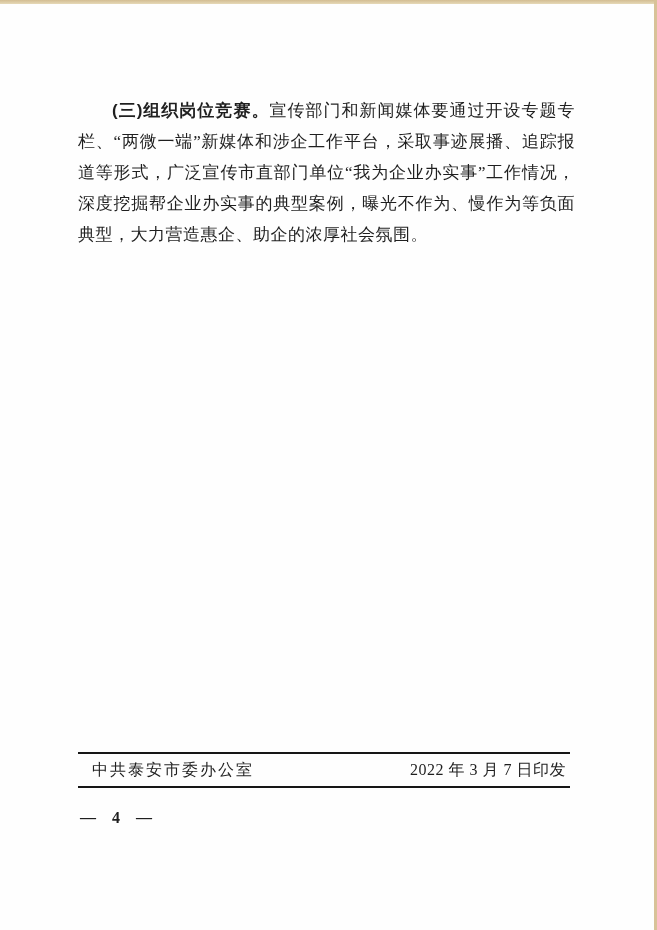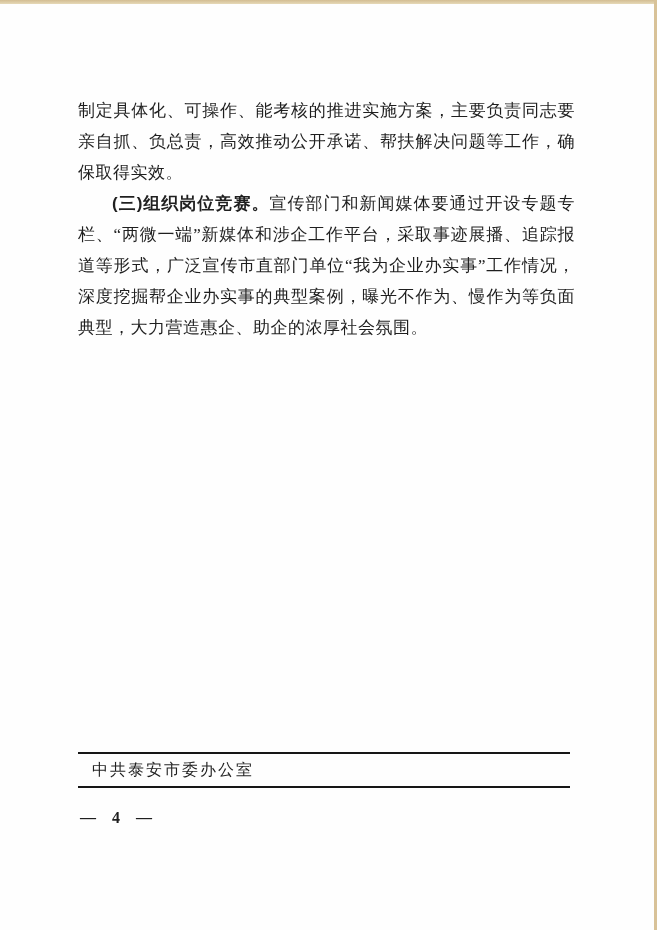--- a/index.html
+++ b/index.html
@@ -92,31 +92,29 @@
 </style>
 </head>
 <body>
 
 <div class="page">
 
   <div class="edge-top"></div>
   <div class="edge-right"></div>
 
   <div class="doc-body">
-    <p>
-      <span>制定具体化、可操作、能考核的推进实施方案，主要负责同志要亲自抓、负总责，高效推动公开承诺、帮扶解决问题等工作，确保取得实效。</span>
-    </p>
     <p class="indented">
       <span class="para-lead">(三)组织岗位竞赛。</span><span>宣传部门和新闻媒体要通过开设专题专栏、“两微一端”新媒体和涉企工作平台，采取事迹展播、追踪报道等形式，广泛宣传市直部门单位“我为企业办实事”工作情况，深度挖掘帮企业办实事的典型案例，曝光不作为、慢作为等负面典型，大力营造惠企、助企的浓厚社会氛围。</span>
     </p>
   </div>
 
   <div class="footer-rule rule-top"></div>
 
   <div class="footer-row">
     <span class="footer-issuer">中共泰安市委办公室</span>
+    <span class="footer-date">2022 年 3 月 7 日印发</span>
   </div>
 
   <div class="footer-rule rule-bottom"></div>
 
   <div class="page-number">—  4  —</div>
 
 </div>
 
 </body></html>

